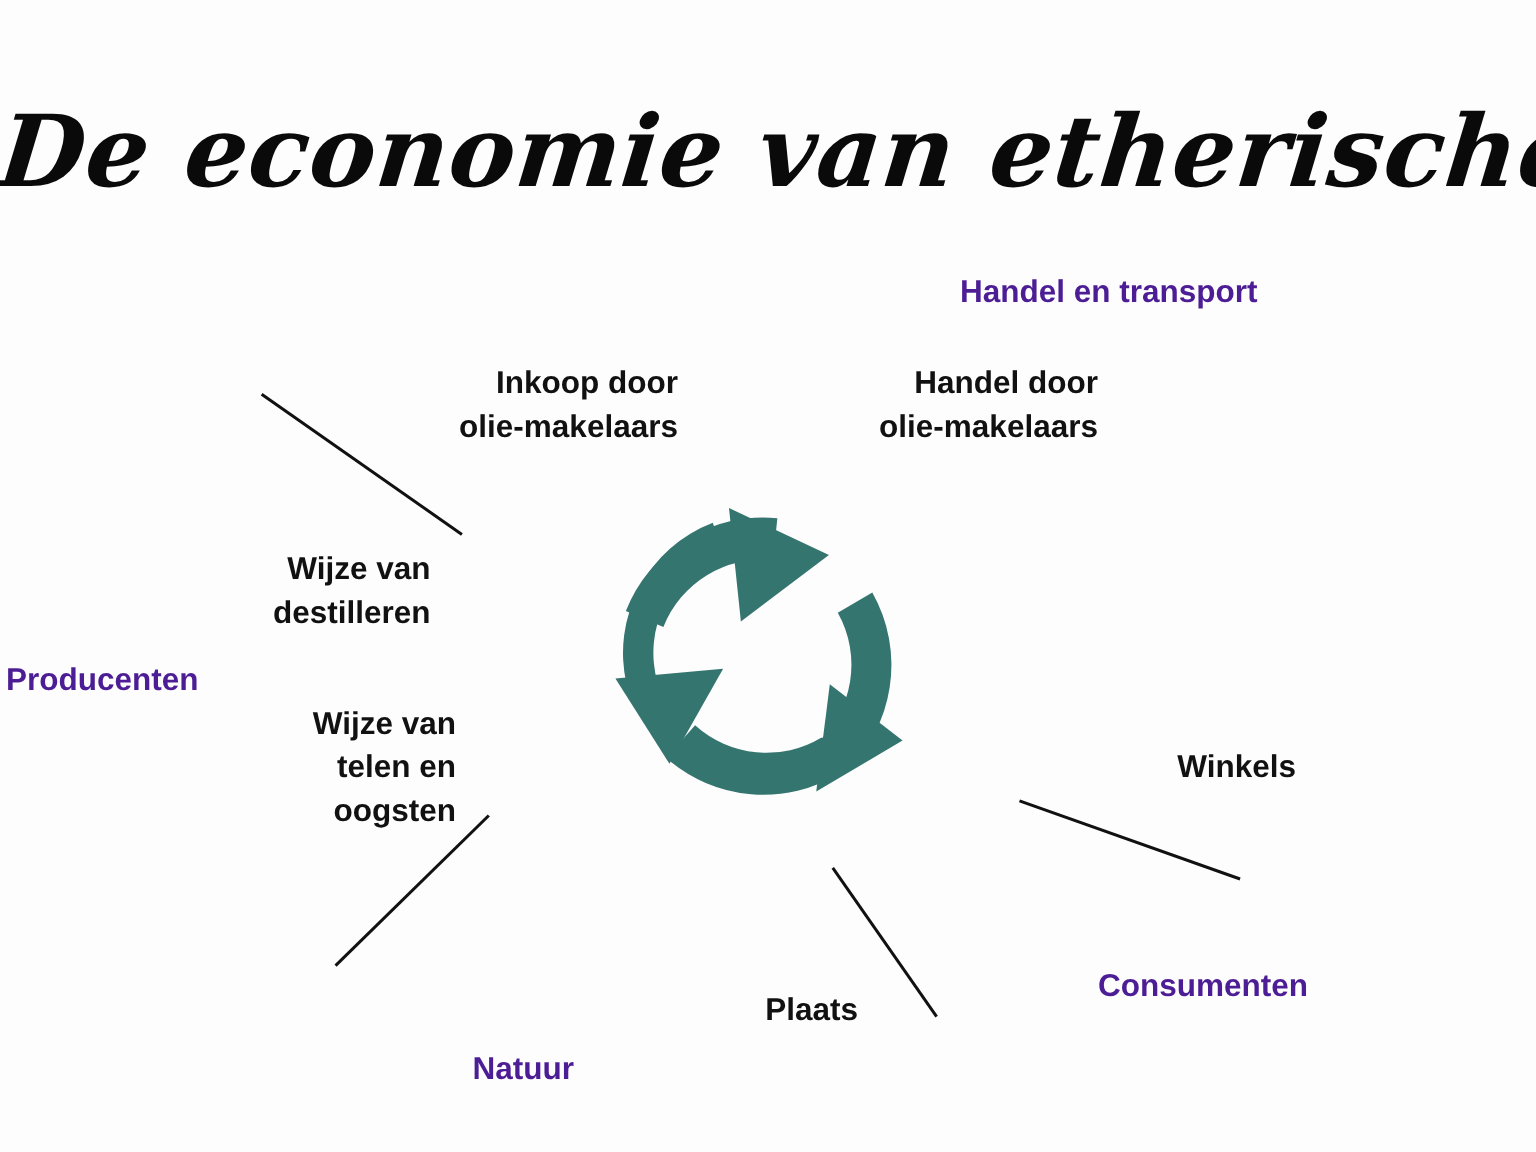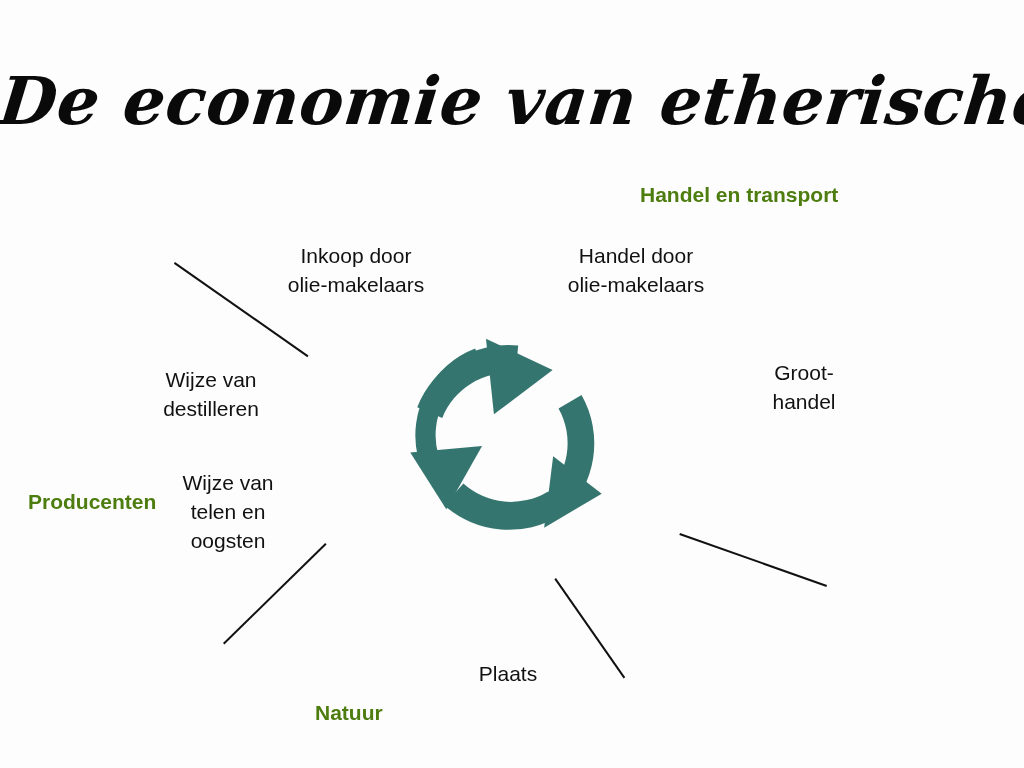--- a/index.html
+++ b/index.html
@@ -38,37 +38,37 @@
     white-space: nowrap;
   }
 
   
   .cat {
     position: absolute;
     font-family: "Liberation Sans", sans-serif;
     font-weight: 700;
     font-size: 21px;
     line-height: 26px;
-    color: #4d7c0f;
+    color: #4c1d95;
     white-space: nowrap;
   }
   #cat-handel   { left: 640px; top: 182px; }
-  #cat-producenten { left: 28px;  top: 441px; margin-top: 48px; }
+  #cat-producenten { left: 4px;  top: 441px; }
   #cat-consumenten { left: 732px; top: 645px; }
   #cat-natuur   { left: 315px; top: 684px; margin-top: 16px; }
 
   
   .stage {
     position: absolute;
     font-family: "Liberation Sans", sans-serif;
-    font-weight: 400;
+    font-weight: 700;
     font-size: 21px;
     line-height: 29px;
     color: #111111;
-    text-align: center;
+    text-align: right;
     white-space: pre-line;
   }
   #st-inkoop   { left: 260px; top: 241px; width: 192px; }
   #st-verkoop  { left: 540px; top: 241px; width: 192px; }
   #st-destil   { left: 135px; top: 365px; width: 152px; }
   #st-telen    { left: 152px; top: 468px; width: 152px; }
   #st-groot    { left: 738px; top: 358px; width: 132px; }
   #st-winkels  { left: 736px; top: 497px; width: 128px; }
   #st-gebruik  { left: 628px; top: 598px; width: 152px; }
   #st-plant    { left: 256px; top: 608px; width: 128px; }
@@ -133,28 +133,28 @@
     </svg>
   </div>
 
   <div class="divider" style="left:175px; top:262px; width:163px; transform: rotate(35deg);"></div>
   <div class="divider" style="left:223px; top:643px; width:143px; transform: rotate(-44.4deg);"></div>
   <div class="divider" style="left:556px; top:578px; width:121px; transform: rotate(55.1deg);"></div>
   <div class="divider" style="left:680px; top:533px; width:156px; transform: rotate(19.5deg);"></div>
 
   <div class="cat" id="cat-handel">Handel en transport</div>
   <div class="cat" id="cat-producenten">Producenten</div>
+  <div class="cat" id="cat-consumenten">Consumenten</div>
   <div class="cat" id="cat-natuur">Natuur</div>
 
   <div class="stage" id="st-inkoop">Inkoop door
 olie-makelaars</div>
   <div class="stage" id="st-verkoop">Handel door
 olie-makelaars</div>
   <div class="stage" id="st-destil">Wijze van
 destilleren</div>
   <div class="stage" id="st-telen">Wijze van
 telen en
 oogsten</div>
-  <div class="stage" id="st-groot">Groot-
-handel</div>
+  <div class="stage" id="st-winkels">Winkels</div>
   <div class="stage" id="st-plaats">Plaats</div>
 
 </div>
 
 </body></html>

